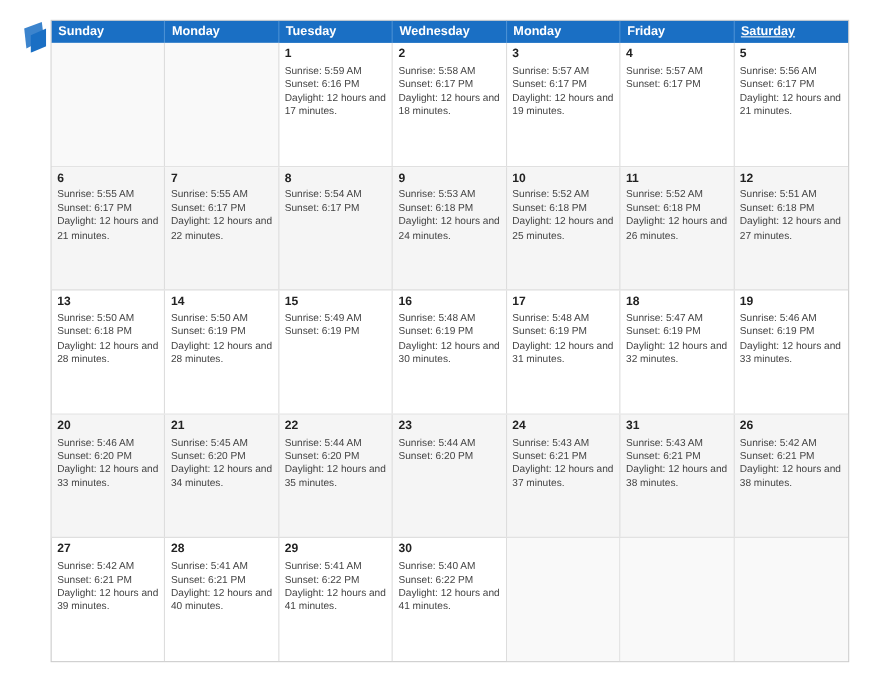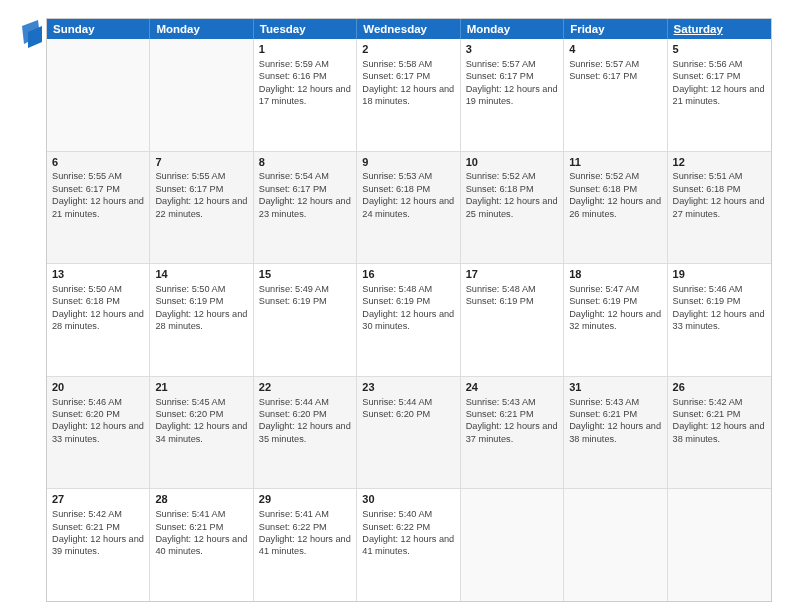--- a/index.html
+++ b/index.html
@@ -130,32 +130,32 @@
           <div class="cal-cell empty"></div>
           <div class="cal-cell"><span class="day-num">1</span><span>Sunrise: 5:59 AM</span><br><span>Sunset: 6:16 PM</span><br><span>Daylight: 12 hours and 17 minutes.</span></div>
           <div class="cal-cell"><span class="day-num">2</span><span>Sunrise: 5:58 AM</span><br><span>Sunset: 6:17 PM</span><br><span>Daylight: 12 hours and 18 minutes.</span></div>
           <div class="cal-cell"><span class="day-num">3</span><span>Sunrise: 5:57 AM</span><br><span>Sunset: 6:17 PM</span><br><span>Daylight: 12 hours and 19 minutes.</span></div>
           <div class="cal-cell"><span class="day-num">4</span><span>Sunrise: 5:57 AM</span><br><span>Sunset: 6:17 PM</span><br></div>
           <div class="cal-cell"><span class="day-num">5</span><span>Sunrise: 5:56 AM</span><br><span>Sunset: 6:17 PM</span><br><span>Daylight: 12 hours and 21 minutes.</span></div>
         </div>
         <div class="cal-row row-alt">
           <div class="cal-cell"><span class="day-num">6</span><span>Sunrise: 5:55 AM</span><br><span>Sunset: 6:17 PM</span><br><span>Daylight: 12 hours and 21 minutes.</span></div>
           <div class="cal-cell"><span class="day-num">7</span><span>Sunrise: 5:55 AM</span><br><span>Sunset: 6:17 PM</span><br><span>Daylight: 12 hours and 22 minutes.</span></div>
-          <div class="cal-cell"><span class="day-num">8</span><span>Sunrise: 5:54 AM</span><br><span>Sunset: 6:17 PM</span><br><span>Daylight: 12 hours and 23 minutes.</span></div>
+          <div class="cal-cell"><span class="day-num">8</span><span>Sunrise: 5:54 AM</span><br><span>Sunset: 6:17 PM</span><br></div>
           <div class="cal-cell"><span class="day-num">9</span><span>Sunrise: 5:53 AM</span><br><span>Sunset: 6:18 PM</span><br><span>Daylight: 12 hours and 24 minutes.</span></div>
           <div class="cal-cell"><span class="day-num">10</span><span>Sunrise: 5:52 AM</span><br><span>Sunset: 6:18 PM</span><br><span>Daylight: 12 hours and 25 minutes.</span></div>
           <div class="cal-cell"><span class="day-num">11</span><span>Sunrise: 5:52 AM</span><br><span>Sunset: 6:18 PM</span><br><span>Daylight: 12 hours and 26 minutes.</span></div>
           <div class="cal-cell"><span class="day-num">12</span><span>Sunrise: 5:51 AM</span><br><span>Sunset: 6:18 PM</span><br><span>Daylight: 12 hours and 27 minutes.</span></div>
         </div>
         <div class="cal-row">
           <div class="cal-cell"><span class="day-num">13</span><span>Sunrise: 5:50 AM</span><br><span>Sunset: 6:18 PM</span><br><span>Daylight: 12 hours and 28 minutes.</span></div>
           <div class="cal-cell"><span class="day-num">14</span><span>Sunrise: 5:50 AM</span><br><span>Sunset: 6:19 PM</span><br><span>Daylight: 12 hours and 28 minutes.</span></div>
           <div class="cal-cell"><span class="day-num">15</span><span>Sunrise: 5:49 AM</span><br><span>Sunset: 6:19 PM</span><br></div>
           <div class="cal-cell"><span class="day-num">16</span><span>Sunrise: 5:48 AM</span><br><span>Sunset: 6:19 PM</span><br><span>Daylight: 12 hours and 30 minutes.</span></div>
-          <div class="cal-cell"><span class="day-num">17</span><span>Sunrise: 5:48 AM</span><br><span>Sunset: 6:19 PM</span><br></div>
+          <div class="cal-cell"><span class="day-num">17</span><span>Sunrise: 5:48 AM</span><br><span>Sunset: 6:19 PM</span><br><span>Daylight: 12 hours and 31 minutes.</span></div>
           <div class="cal-cell"><span class="day-num">18</span><span>Sunrise: 5:47 AM</span><br><span>Sunset: 6:19 PM</span><br><span>Daylight: 12 hours and 32 minutes.</span></div>
           <div class="cal-cell"><span class="day-num">19</span><span>Sunrise: 5:46 AM</span><br><span>Sunset: 6:19 PM</span><br><span>Daylight: 12 hours and 33 minutes.</span></div>
         </div>
         <div class="cal-row row-alt">
           <div class="cal-cell"><span class="day-num">20</span><span>Sunrise: 5:46 AM</span><br><span>Sunset: 6:20 PM</span><br><span>Daylight: 12 hours and 33 minutes.</span></div>
           <div class="cal-cell"><span class="day-num">21</span><span>Sunrise: 5:45 AM</span><br><span>Sunset: 6:20 PM</span><br><span>Daylight: 12 hours and 34 minutes.</span></div>
           <div class="cal-cell"><span class="day-num">22</span><span>Sunrise: 5:44 AM</span><br><span>Sunset: 6:20 PM</span><br><span>Daylight: 12 hours and 35 minutes.</span></div>
           <div class="cal-cell"><span class="day-num">23</span><span>Sunrise: 5:44 AM</span><br><span>Sunset: 6:20 PM</span><br></div>
           <div class="cal-cell"><span class="day-num">24</span><span>Sunrise: 5:43 AM</span><br><span>Sunset: 6:21 PM</span><br><span>Daylight: 12 hours and 37 minutes.</span></div>
           <div class="cal-cell"><span class="day-num">31</span><span>Sunrise: 5:43 AM</span><br><span>Sunset: 6:21 PM</span><br><span>Daylight: 12 hours and 38 minutes.</span></div>

